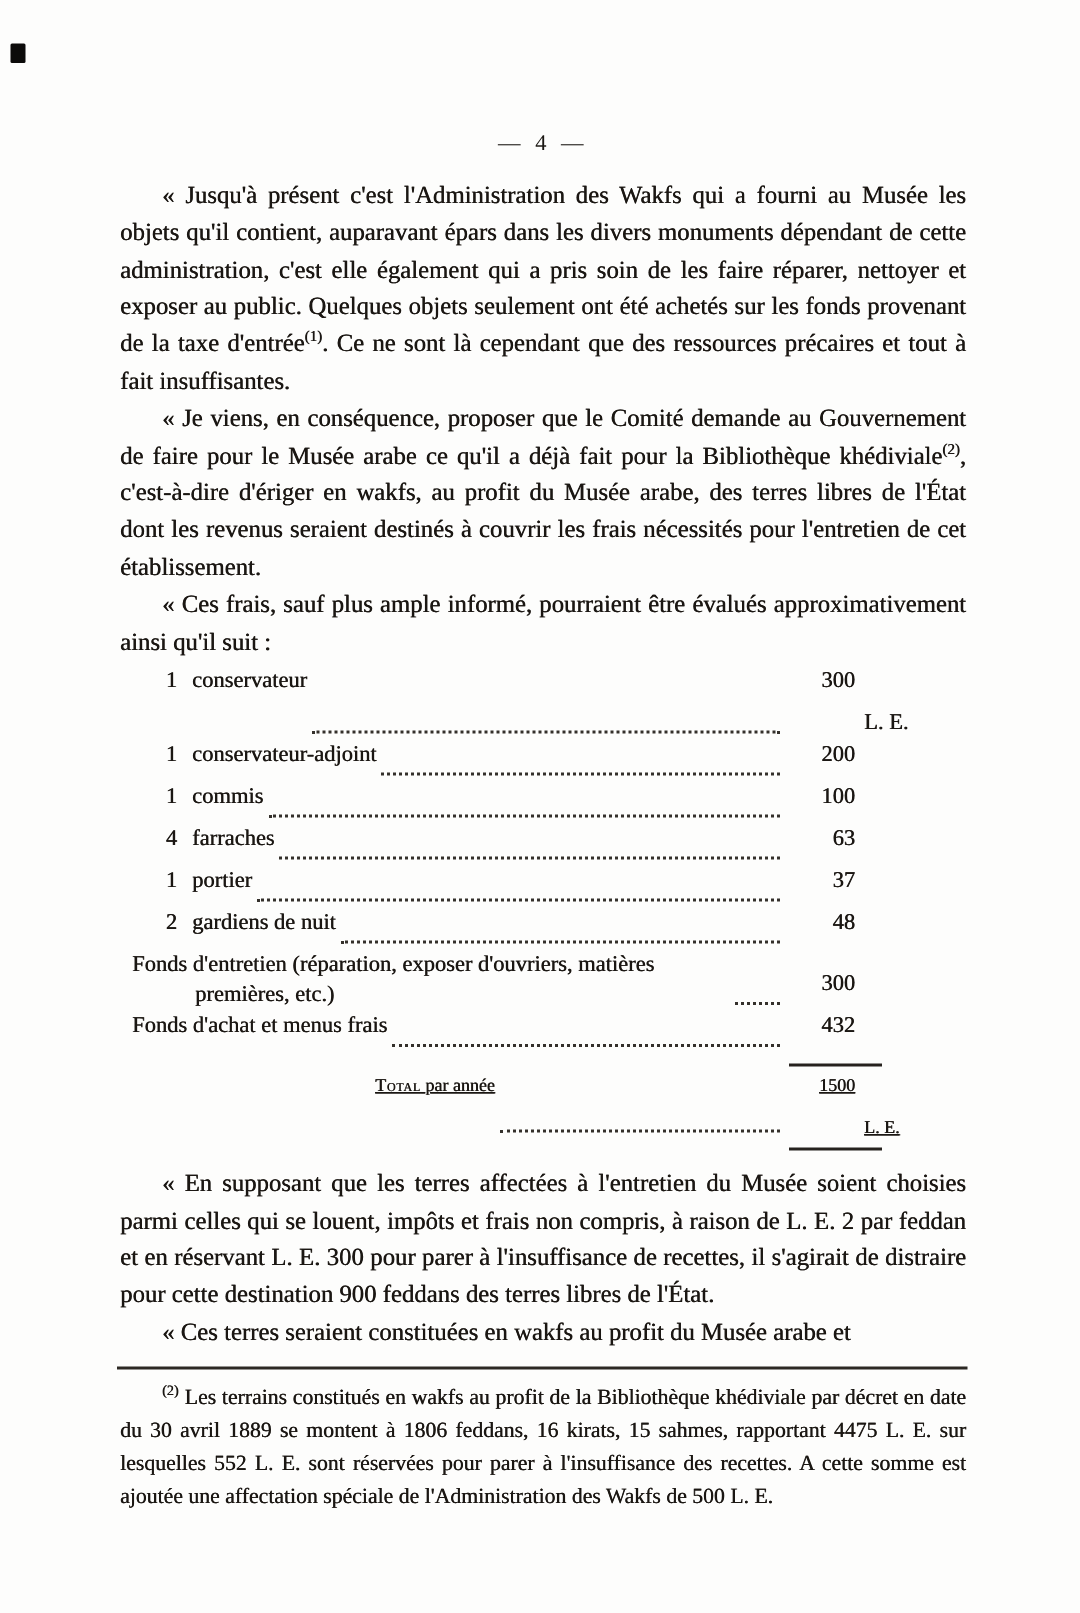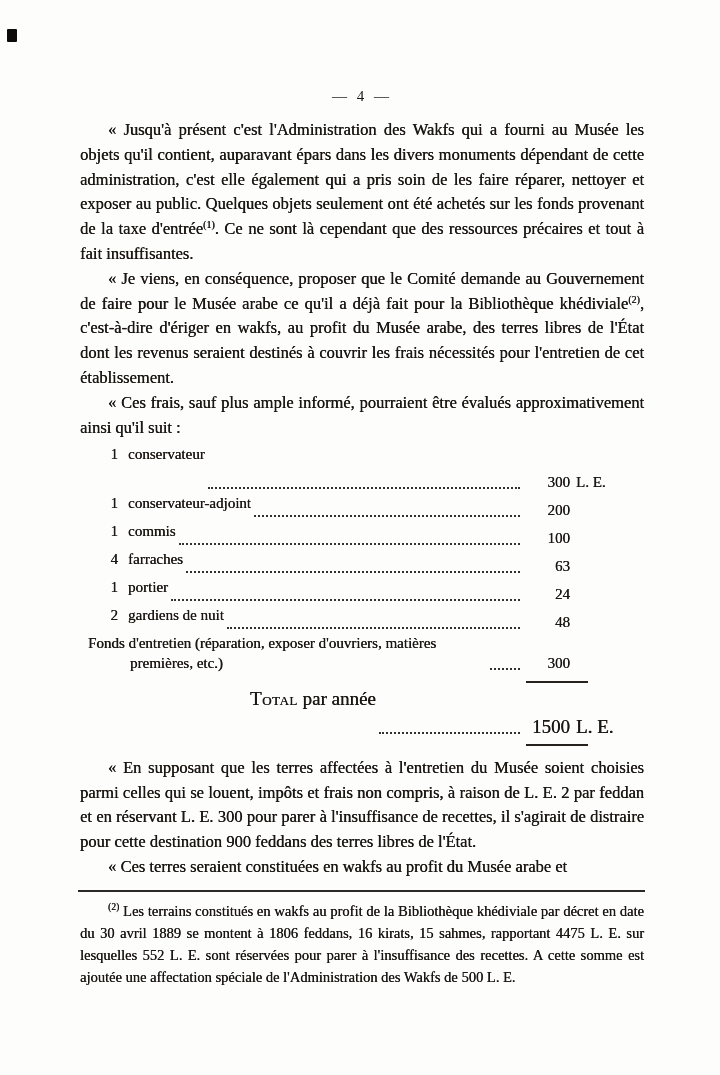--- a/index.html
+++ b/index.html
@@ -60,29 +60,30 @@
   .qty { flex: none; width: 30px; text-align: right; margin-right: 10px; }
   .lbl { flex: 0 1 auto; }
   .trow.hang .lbl { padding-left: 42px; text-indent: -42px; }
   .leader {
     flex: 1 0 30px;
     align-self: flex-end;
     border-bottom: 2px dotted #34302b;
     margin: 0 4px 4px 3px;
     height: 0;
   }
-  .amt { flex: none; align-self: flex-end; display: flex; margin-right: 24px; align-items: flex-end; }
+  .amt { flex: none; align-self: flex-end; display: flex; margin-right: 24px; }
   .num { width: 46px; text-align: right; }
   .suffix { width: 44px; margin-left: 6px; margin-top: 28px; }
   
   .total-block {
     margin-top: 4px;
     padding: 10px 0 12px 0;
-    font-size: 19px;
+    font-size: 12px;
     text-shadow: 0.3px 0 0 currentColor;
+    text-decoration: underline;
   }
   .total-block .trow { padding-left: 170px; }
   .sc { font-variant: small-caps; letter-spacing: 0.5px; }
   .total-amt { position: relative; }
   .total-amt::before, .total-amt::after {
     content: "";
     position: absolute;
     left: 2px;
     width: 62px;
     border-top: 2px solid #26221e;
@@ -162,38 +163,46 @@
           <span class="amt">
             <span class="num">63</span>
             <span class="suffix"></span>
           </span>
         </div>
         <div class="trow">
           <span class="qty">1</span>
           <span class="lbl">portier</span>
           <span class="leader"></span>
           <span class="amt">
-            <span class="num">24</span>
+            <span class="num">37</span>
             <span class="suffix"></span>
           </span>
         </div>
         <div class="trow">
           <span class="qty">2</span>
           <span class="lbl">gardiens de nuit</span>
           <span class="leader"></span>
           <span class="amt">
             <span class="num">48</span>
             <span class="suffix"></span>
           </span>
         </div>
         <div class="trow hang">
           <span class="lbl">Fonds d'entretien (réparation, exposer d'ouvriers, matières premières, etc.)</span>
           <span class="leader"></span>
           <span class="amt">
             <span class="num">300</span>
+            <span class="suffix"></span>
+          </span>
+        </div>
+        <div class="trow hang">
+          <span class="lbl">Fonds d'achat et menus frais</span>
+          <span class="leader"></span>
+          <span class="amt">
+            <span class="num">432</span>
             <span class="suffix"></span>
           </span>
         </div>
       </div>
 
     <div class="total-block">
       <div class="trow">
         <span class="lbl"><span class="sc">Total</span><span> par année</span></span>
         <span class="leader"></span>
         <span class="amt total-amt">

